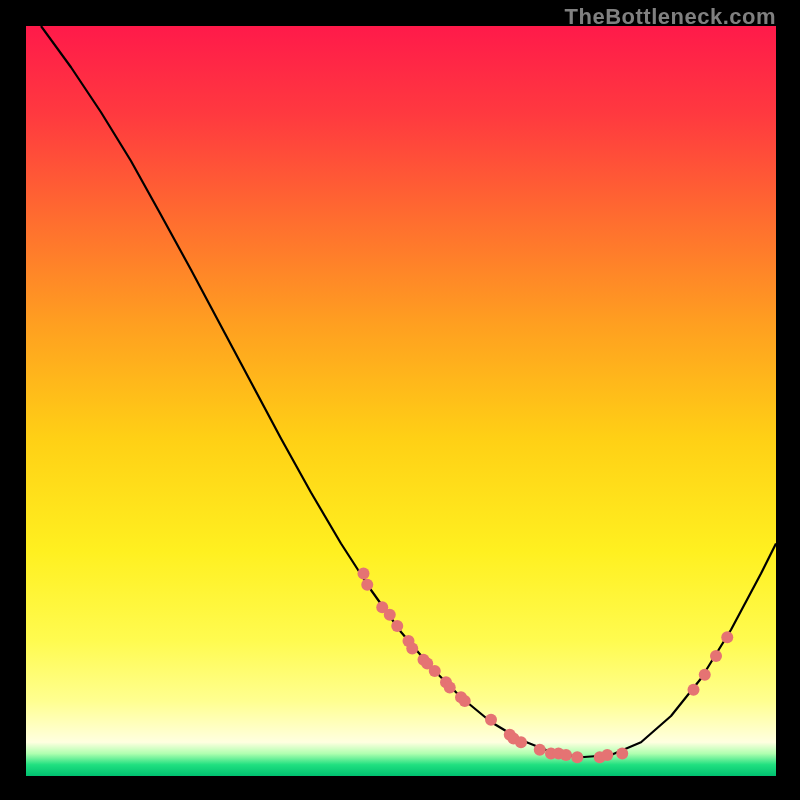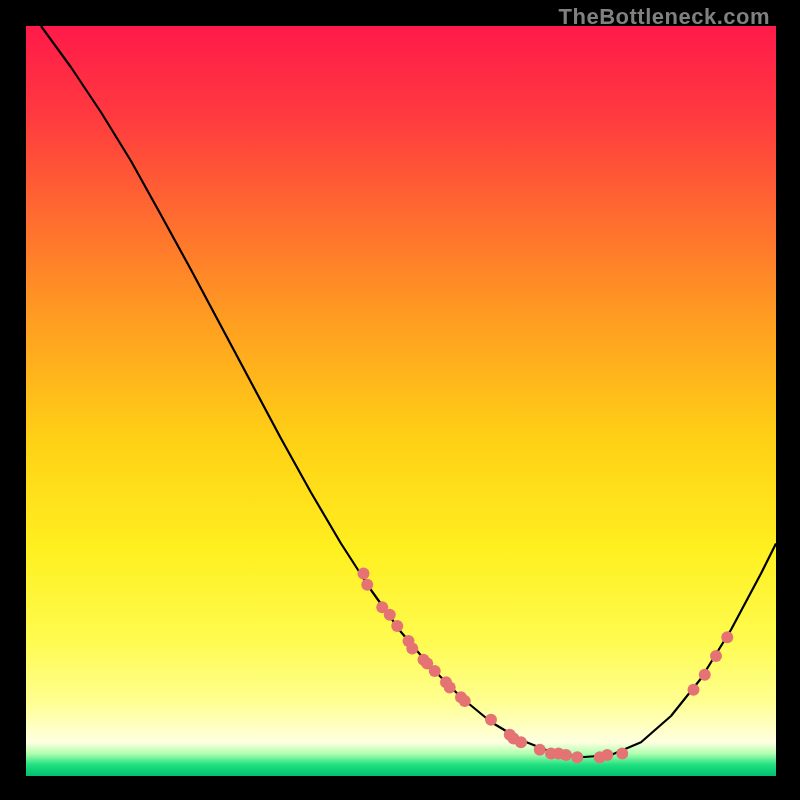--- a/index.html
+++ b/index.html
@@ -1,19 +1,19 @@
 <!DOCTYPE html>
 <html><head>
 <meta charset="utf-8">
 <style>
   * { margin: 0; padding: 0; box-sizing: border-box; }
   body { width: 800px; height: 800px; background: #000; position: relative; font-family: Arial, sans-serif; }
   .container { width: 800px; height: 800px; position: relative; }
   .plot-area { position: absolute; left: 26px; top: 26px; width: 750px; height: 750px; }
-  .watermark { position: absolute; top: 4px; right: 30px; color: #808080; font-size: 22px; font-weight: bold; letter-spacing: 0.5px; }
+  .watermark { position: absolute; top: 4px; right: 24px; color: #808080; font-size: 22px; font-weight: bold; letter-spacing: 0.5px; }
   svg { display: block; }
 </style>
 </head>
 <body>
 <div class="container">
   <div class="watermark">TheBottleneck.com</div>
   <div class="plot-area">
     <svg id="chart-svg" width="750" height="750" viewBox="0 0 750 750">
         <defs>
           <linearGradient id="bg-grad" x1="0" y1="0" x2="0" y2="1">

